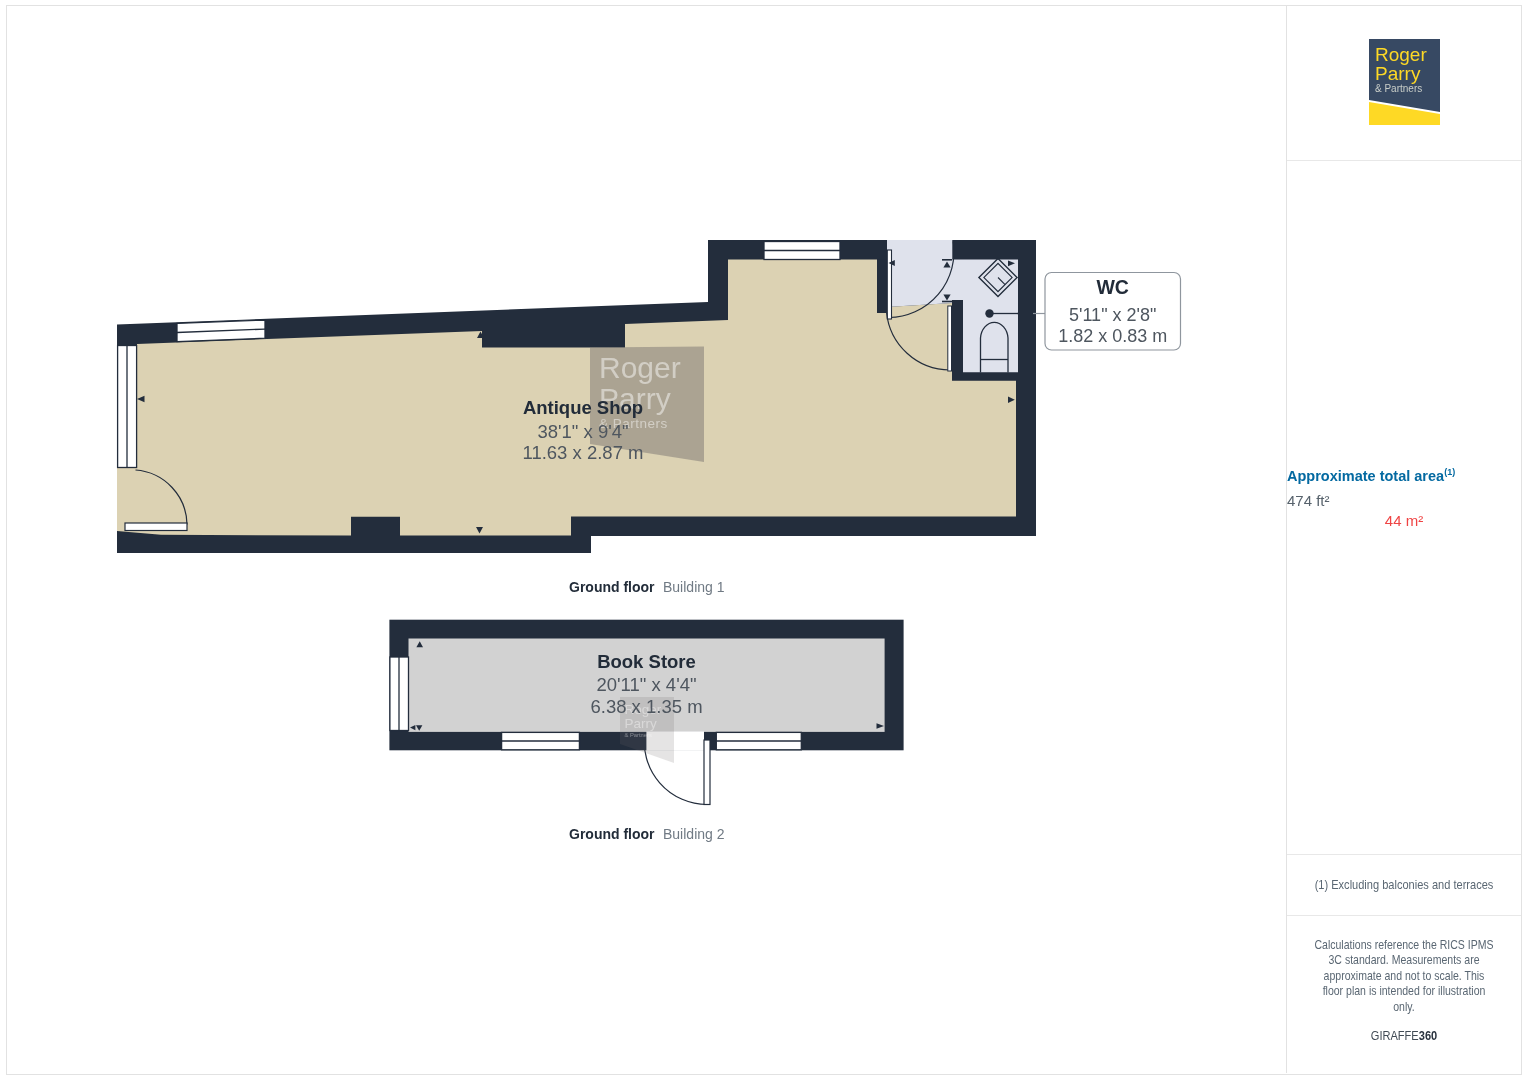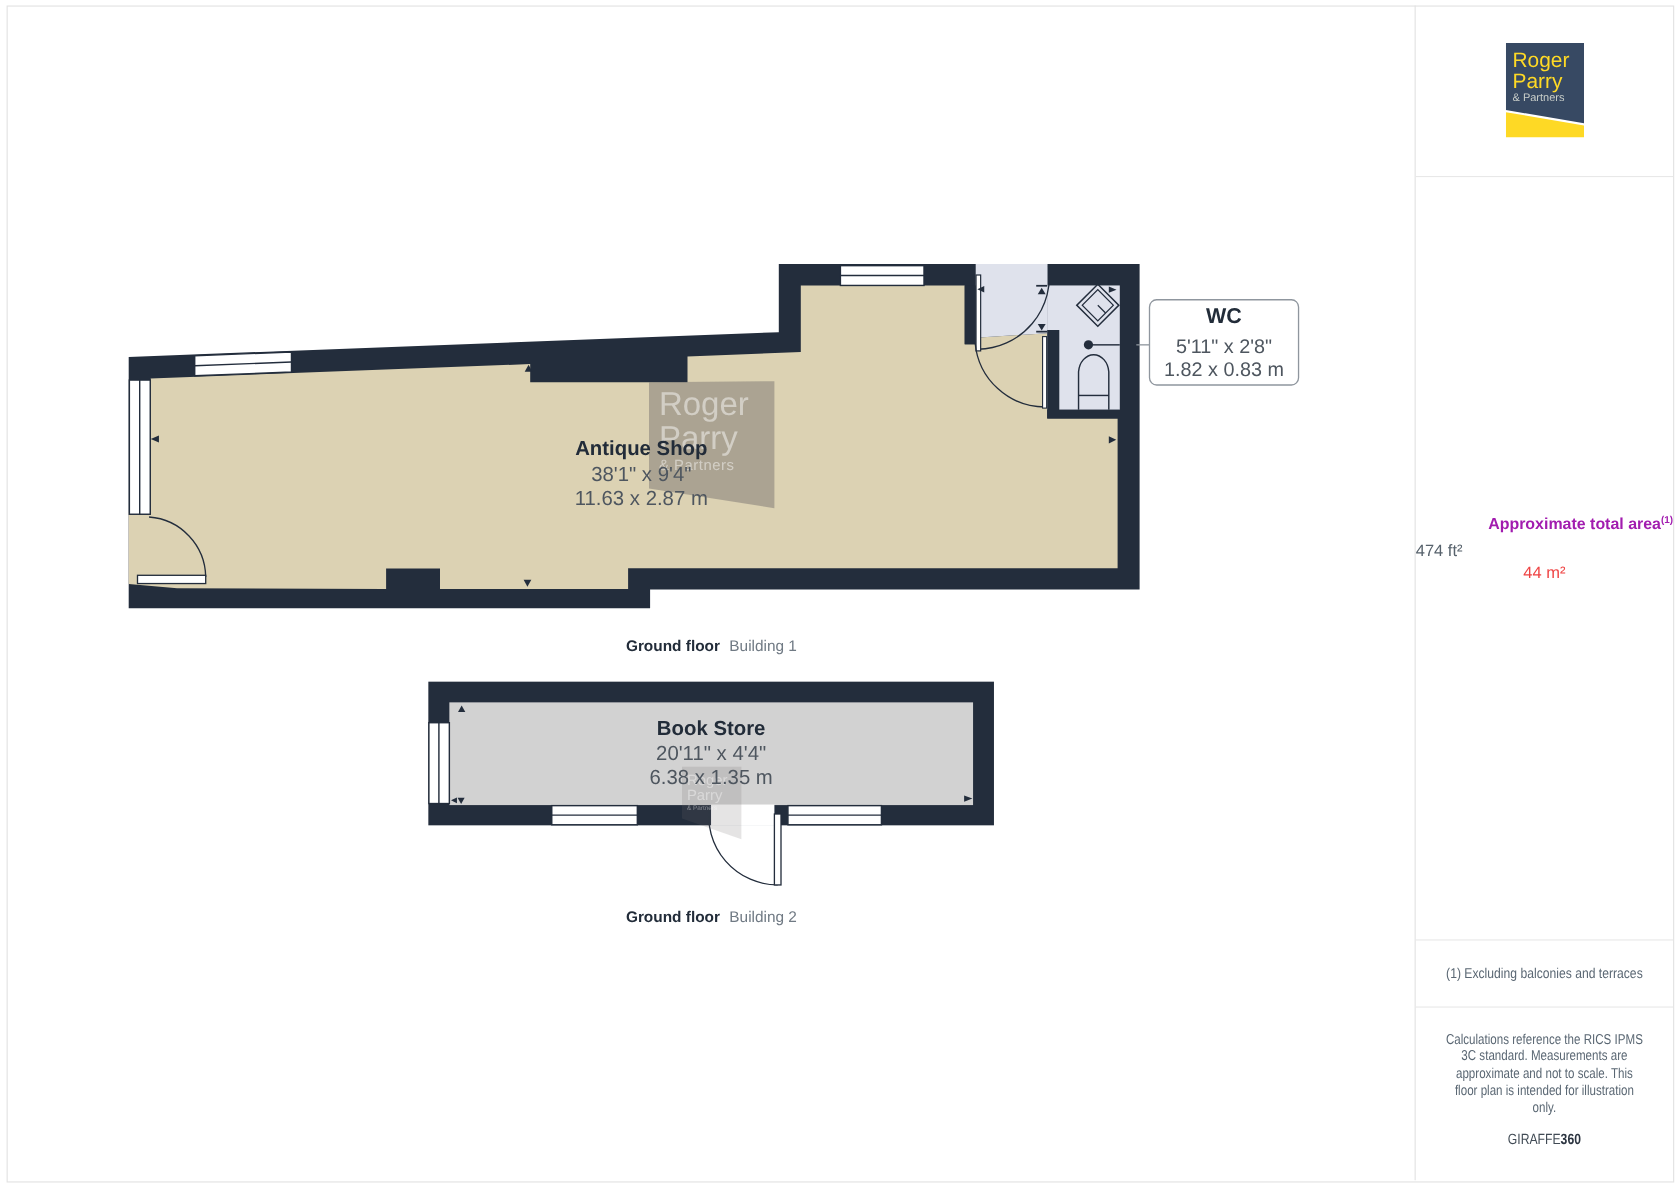--- a/index.html
+++ b/index.html
@@ -155,21 +155,21 @@
   <svg class="abs" style="left:1369px;top:39px;" width="71" height="86" viewBox="0 0 71 86">
     <path d="M0,0 L71,0 L71,73 L0,61 Z" fill="#374963"></path>
     <path d="M0,63 L71,75 L71,86 L0,86 Z" fill="#fed925"></path>
     <text x="6" y="21.5" font-size="19" fill="#fed925" font-family="Liberation Sans, sans-serif">Roger</text>
     <text x="6" y="41" font-size="19" fill="#fed925" font-family="Liberation Sans, sans-serif">Parry</text>
     <text x="6" y="52.5" font-size="10" fill="#c9cec9" font-family="Liberation Sans, sans-serif">&amp; Partners</text>
   </svg>
 
   <div class="abs" style="left:1287px;top:160px;width:234px;height:1px;background:#e8e8e8;"></div>
 
-  <div class="abs" style="left:1287px;top:467px;width:234px;text-align:right;font-size:14.5px;font-weight:bold;color:#a21caf;">Approximate total area<span style="font-size:9px;vertical-align:super;">(1)</span></div>
+  <div class="abs" style="left:1287px;top:467px;width:234px;text-align:left;font-size:14.5px;font-weight:bold;color:#0369a1;">Approximate total area<span style="font-size:9px;vertical-align:super;">(1)</span></div>
 
   <div class="abs" style="left:1287px;top:492px;width:234px;font-size:15px;color:#57626c;">474 ft²</div>
 
   <div class="abs" style="left:1287px;top:512px;width:234px;text-align:center;font-size:15px;color:#ef4444;">44 m²</div>
 
   <div class="abs" style="left:1287px;top:854px;width:234px;height:1px;background:#e8e8e8;"></div>
 
   <div class="abs" style="left:1287px;top:877px;width:234px;text-align:center;font-size:13px;color:#5a6773;transform:scaleX(0.85);">(1) Excluding balconies and terraces</div>
 
   <div class="abs" style="left:1287px;top:915px;width:234px;height:1px;background:#e8e8e8;"></div>

